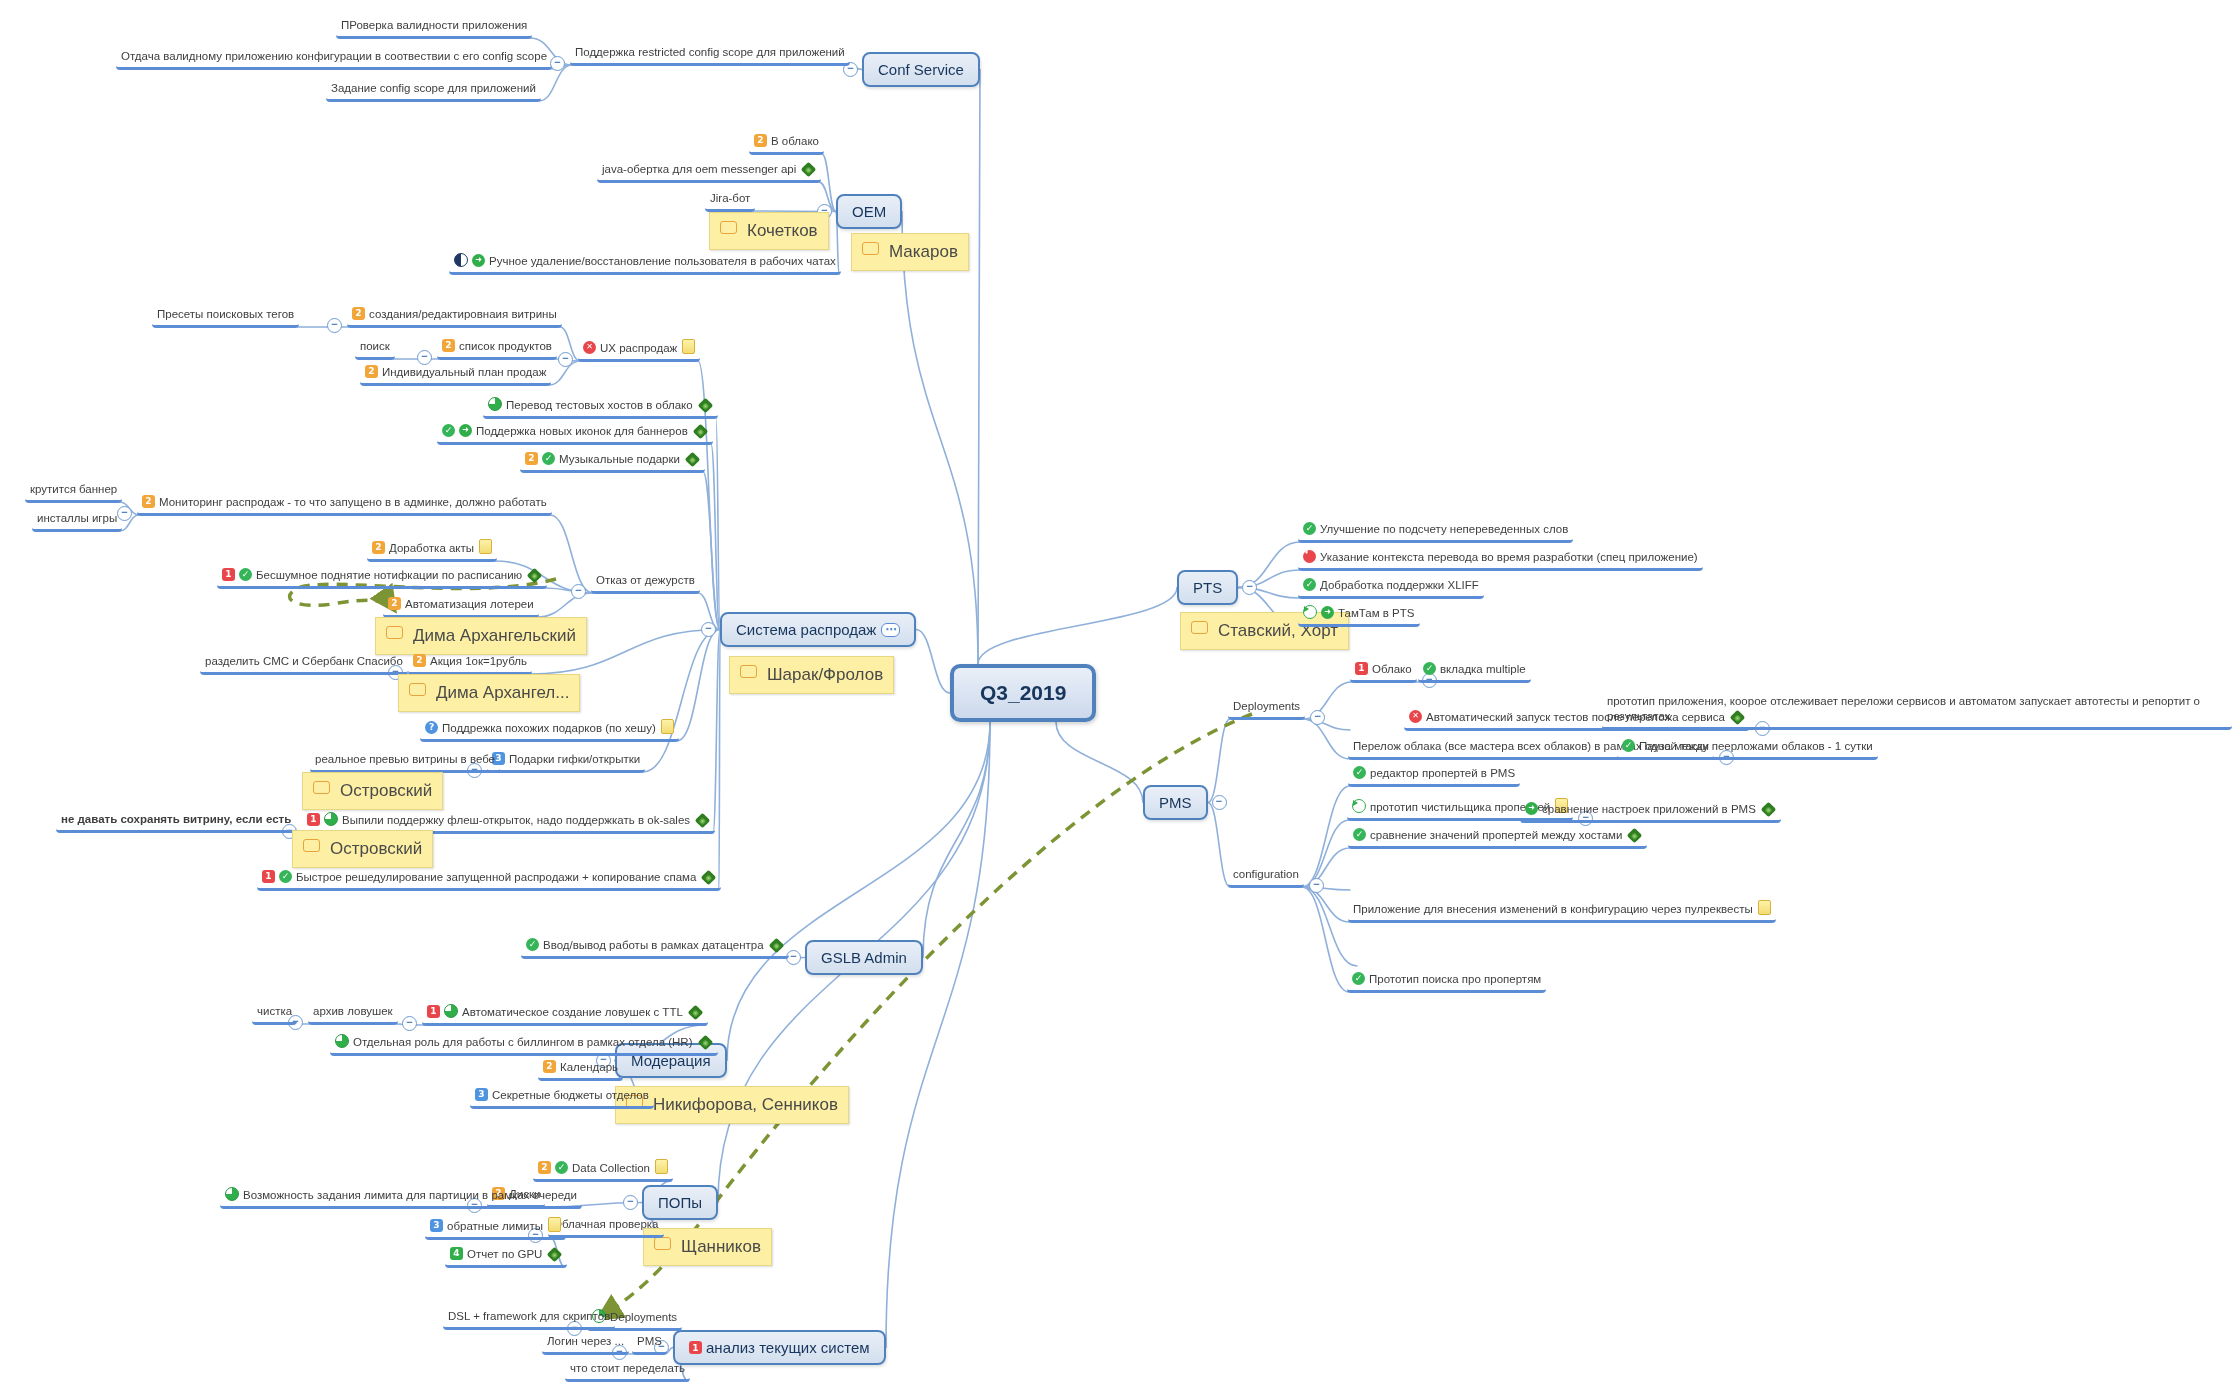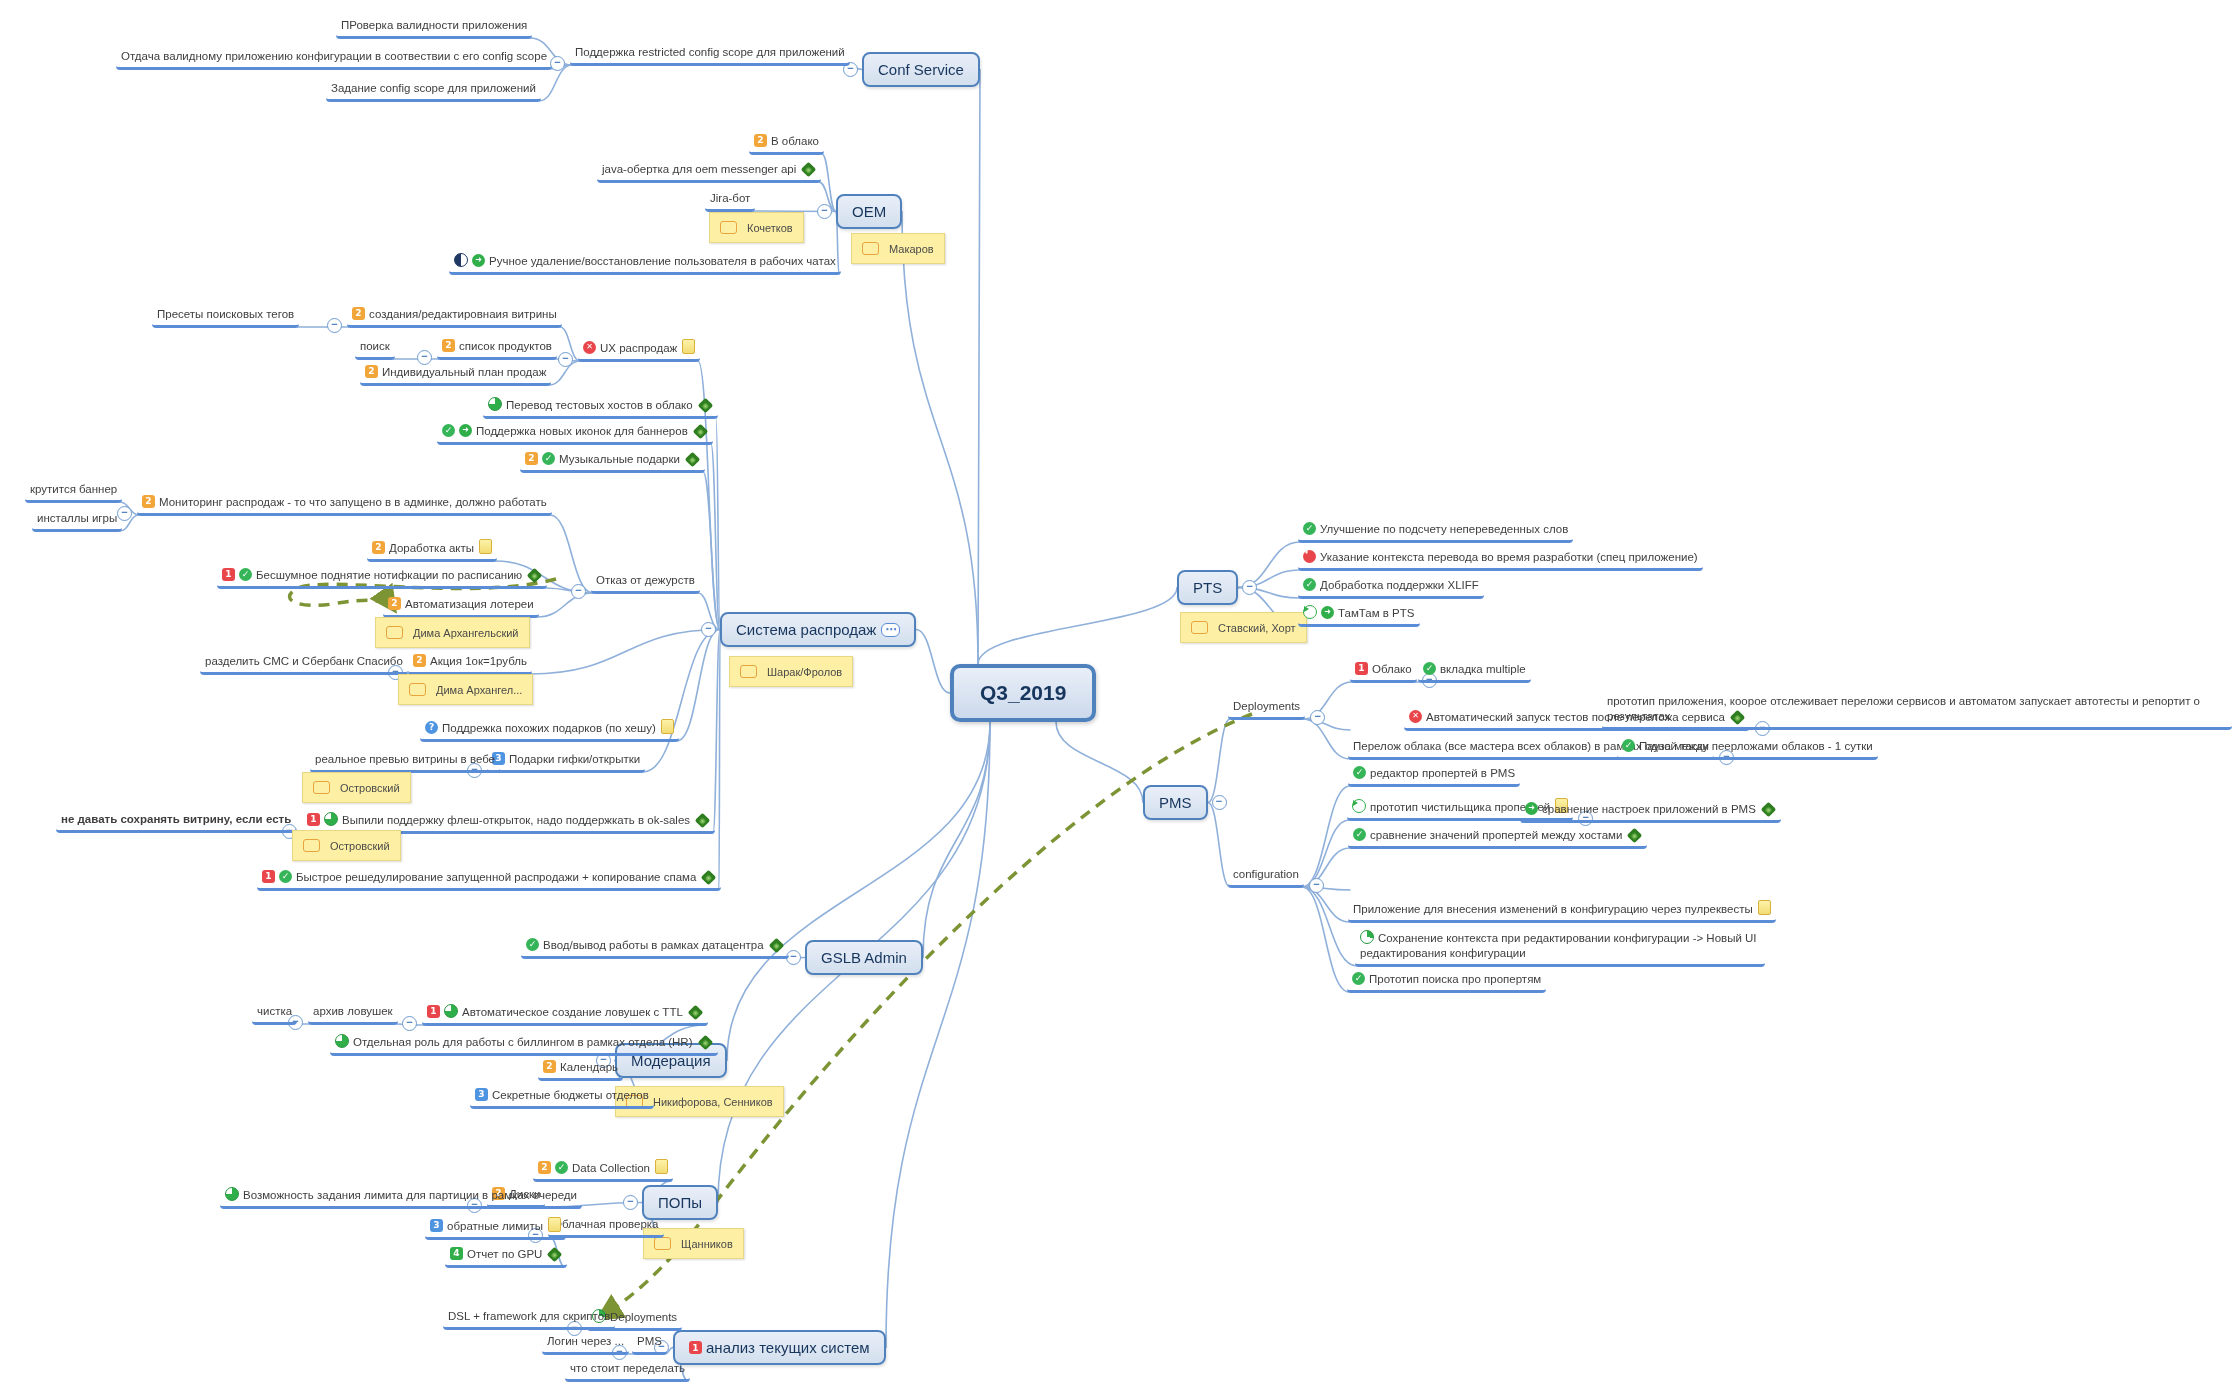--- a/index.html
+++ b/index.html
@@ -9,22 +9,22 @@
   .node{position:absolute;z-index:2}
   .node.sub{font-size:11.5px;color:#3e3e3e;padding:1px 5px 3px 5px;white-space:nowrap;
             border-bottom:3px solid #5b8dd6;border-radius:4px;line-height:1.3;display:inline-block}
   .node.sub.wrap{white-space:normal}
   .node.box{background:linear-gradient(#e9eff8,#d3dfee);border:2px solid #4f81bd;border-radius:8px;
             padding:7px 14px;font-size:15px;color:#17365d;display:flex;align-items:center;
             white-space:nowrap;box-shadow:1px 2px 3px rgba(0,0,0,.12)}
   .node.center{background:linear-gradient(#e9eff8,#ccd9ec);border:4px solid #4f81bd;border-radius:10px;
             padding:13px 26px;font-size:21px;font-weight:bold;color:#17365d;display:flex;align-items:center;
             white-space:nowrap;box-shadow:1px 2px 4px rgba(0,0,0,.2)}
-  .node.note{background:#fdf0a5;border:1px solid #e7d783;font-size:11px;color:#4a4a4a;
-            padding:8px 10px;display:flex;align-items:center;gap:6px;white-space:nowrap;
+  .node.note{background:#fdf0a5;border:1px solid #e7d783;font-size:17px;color:#4a4a4a;
+            padding:8px 10px;display:flex;gap:6px;white-space:nowrap;
             box-shadow:1px 1px 2px rgba(0,0,0,.15)}
   .t{display:inline}
   .ic{display:inline-block;width:13px;height:13px;border-radius:50%;vertical-align:-2px;
       margin-right:4px;position:relative;flex:none}
   .ic.post{margin:0 0 0 5px}
   .ic::after{position:absolute;inset:0;display:flex;align-items:center;justify-content:center;
       font-size:9px;color:#fff;font-weight:bold;font-family:"DejaVu Sans",sans-serif}
   .ic-p1{background:#e8464a;border-radius:3px}.ic-p1::after{content:"1"}
   .ic-p2{background:#f2a63a;border-radius:3px}.ic-p2::after{content:"2"}
   .ic-p3{background:#4f94e0;border-radius:3px}.ic-p3::after{content:"3"}
@@ -296,15 +296,14 @@
     <div class="node sub" style="left: 1418px; top: 661px;"><span class="ic ic-check"></span><span class="t">вкладка multiple</span></div>
     <div class="node sub" style="left: 1404px; top: 709px;"><span class="ic ic-redx"></span><span class="t">Автоматический запуск тестов после переложа сервиса</span><span class="ic ic-dia post"></span><span class="colbtn col-R">−</span></div>
     <div class="node sub wrap" style="left: 1602px; top: 693px; width: 620px;"><span class="t">прототип приложения, коорое отслеживает переложи сервисов и автоматом запускает автотесты и репортит о результатах</span></div>
     <div class="node sub" style="left: 1348px; top: 738px;"><span class="t">Перелож облака (все мастера всех облаков) в рамках одной таски</span><span class="colbtn col-R">−</span></div>
     <div class="node sub" style="left: 1617px; top: 738px;"><span class="ic ic-check"></span><span class="t">Пауза между пеерложами облаков - 1 сутки</span></div>
     <div class="node sub" style="left: 1348px; top: 765px;"><span class="ic ic-check"></span><span class="t">редактор пропертей в PMS</span></div>
     <div class="node sub" style="left: 1347px; top: 797px;"><span class="ic ic-play"></span><span class="t">прототип чистильщика пропертей</span><span class="ic ic-note post"></span><span class="colbtn col-R">−</span></div>
     <div class="node sub" style="left: 1520px; top: 801px;"><span class="ic ic-go"></span><span class="t">сравнение настроек приложений в PMS</span><span class="ic ic-dia post"></span></div>
     <div class="node sub" style="left: 1348px; top: 827px;"><span class="ic ic-check"></span><span class="t">сравнение значений пропертей между хостами</span><span class="ic ic-dia post"></span></div>
     <div class="node sub" style="left: 1348px; top: 899px;"><span class="t">Приложение для внесения изменений в конфигурацию через пулреквесты</span><span class="ic ic-note post"></span></div>
-    <div class="node sub wrap" style="left: 1355px; top: 929px; width: 400px;"><span class="ic ic-pie25"></span><span class="t">Сохранение контекста при редактировании конфигурации -&gt; Новый UI редактирования конфигурации</span></div>
     <div class="node sub" style="left: 1347px; top: 971px;"><span class="ic ic-check"></span><span class="t">Прототип поиска про пропертям</span></div>
   </div>
 
 </body></html>

